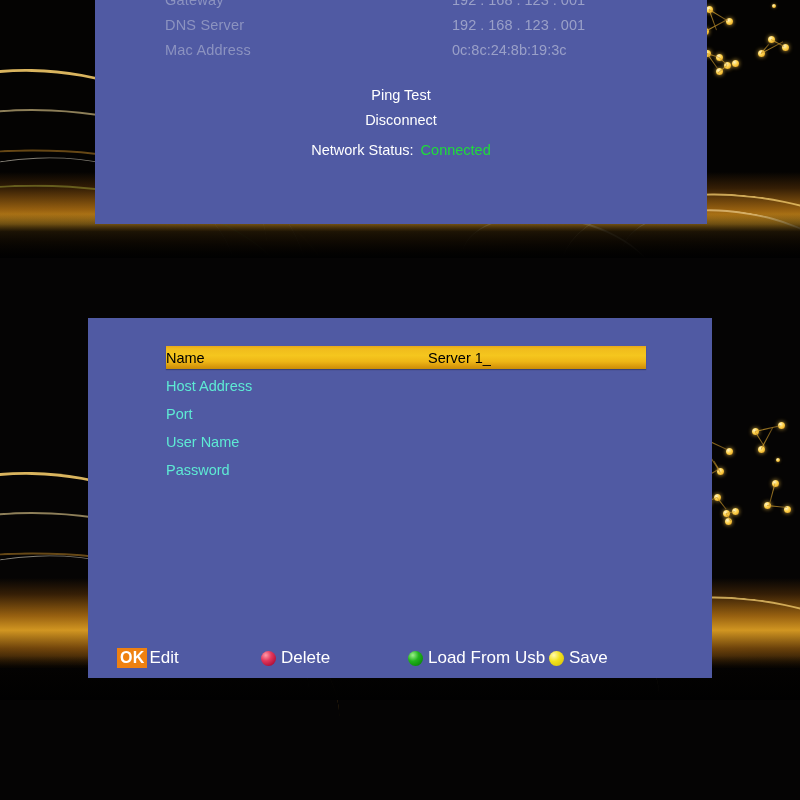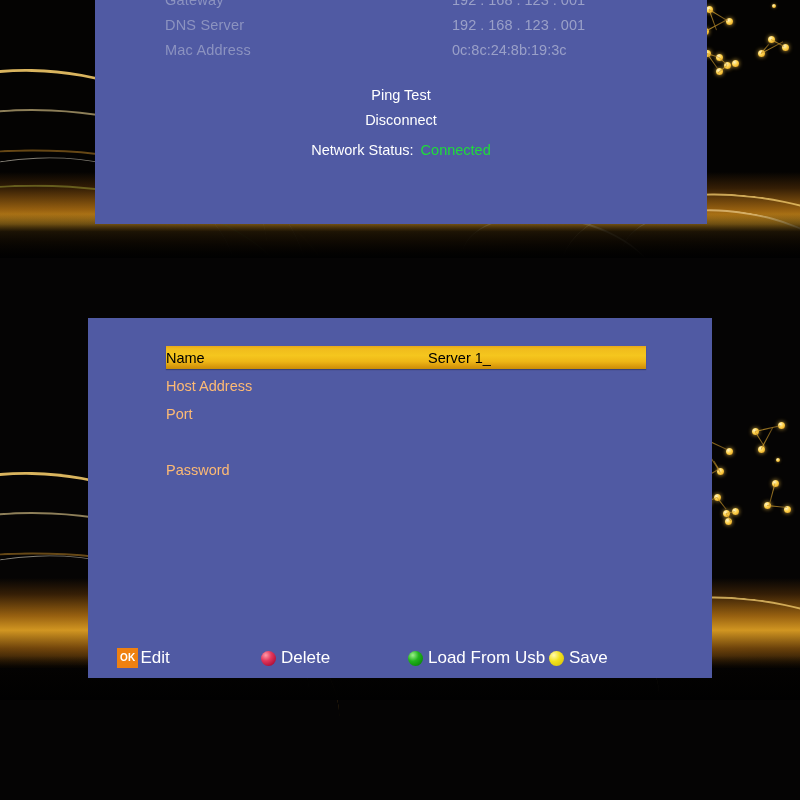--- a/index.html
+++ b/index.html
@@ -95,38 +95,38 @@
 
   .panel-bot {
     position:absolute; left:88px; top:318px; width:624px; height:360px;
     background:#505aa3;
   }
 
   .frow {
     position:absolute; left:78px; width:480px; height:23px;
     display:flex; align-items:center;
   }
-  .frow .fl { color:#fdba74; font-size:14.5px; white-space:nowrap; }
+  .frow .fl { color:#5eead4; font-size:14.5px; white-space:nowrap; }
   .frow .fv {
     position:absolute; left:262px; color:#ffffff; font-size:14.5px; white-space:nowrap;
   }
   .frow.sel {
     background:linear-gradient(to bottom,
        #e8a81a 0%, #f0bc1c 12%, #f5c61e 42%, #eeb616 68%, #d99a0c 88%, #c98d08 100%);
     box-shadow:0 1px 1px rgba(0,0,0,.28);
   }
   .frow.sel .fl, .frow.sel .fv { color:#000000; }
 
   
   .actbar { position:absolute; left:0; top:330px; width:100%; height:26px; }
   .act { position:absolute; display:flex; align-items:center; gap:2px; }
   .act .alabel { color:#ffffff; font-size:17px; white-space:nowrap; }
   .okbadge {
     display:inline-block; background:#ef8110; color:#ffffff;
-    font-size:10px; font-weight:bold; line-height:17px;
+    font-size:16px; font-weight:bold; line-height:17px;
     padding:1px 3px 2px 3px; letter-spacing:.2px;
   }
   .dot {
     width:15px; height:15px; border-radius:50%; display:inline-block;
     margin-right:3px; flex:0 0 auto;
   }
   .dot.red    { background:radial-gradient(circle at 32% 28%, #ff9aa8 0%, #e2385c 38%, #b01038 78%, #8c0a2a 100%); }
   .dot.green  { background:radial-gradient(circle at 32% 28%, #9cf08a 0%, #22b41e 40%, #0b8a0b 80%, #046804 100%); }
   .dot.yellow { background:radial-gradient(circle at 32% 28%, #fffbb0 0%, #f2e21c 42%, #ddc80c 80%, #bba606 100%); }
 </style>
@@ -265,20 +265,24 @@
     <div class="frow" style="top:56px;">
       <span class="fl">Host Address</span>
       <span class="fv"></span>
     </div>
 
     <div class="frow" style="top:84px;">
       <span class="fl">Port</span>
       <span class="fv"></span>
     </div>
 
+    <div class="frow" style="top:112px;">
+      <span class="fl">User Name</span>
+      <span class="fv"></span>
+    </div>
 
     <div class="frow" style="top:140px;">
       <span class="fl">Password</span>
       <span class="fv"></span>
     </div>
 
 
     <div class="actbar">
 
       <div class="act" style="left:29px;">

